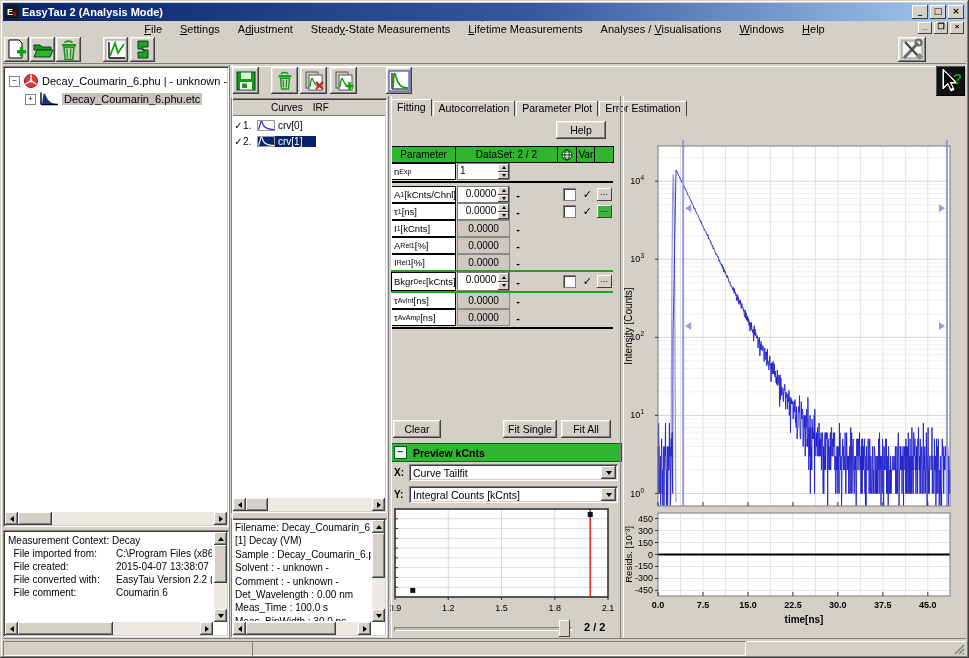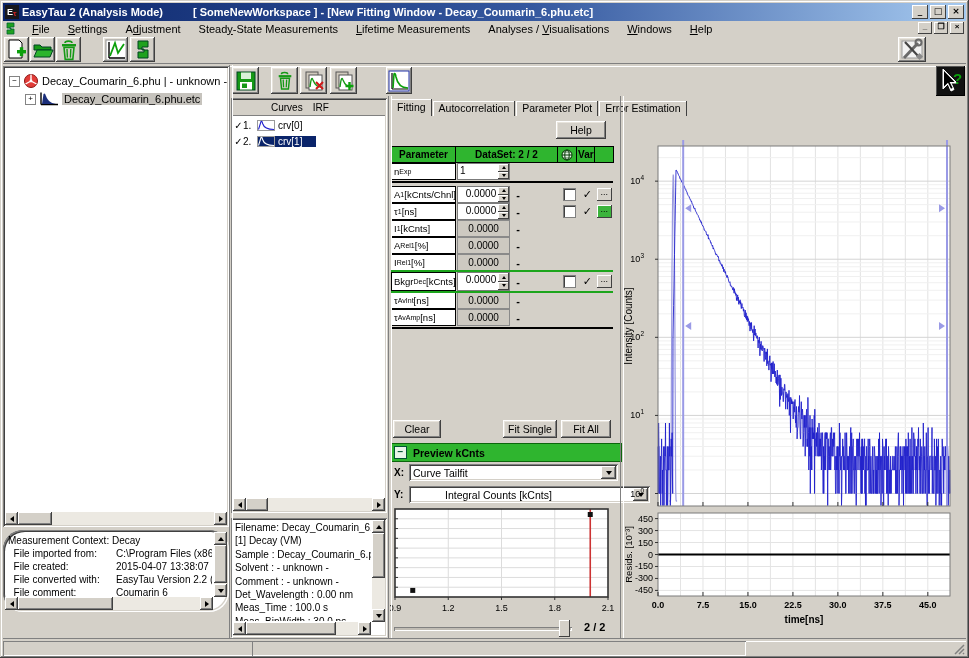--- a/index.html
+++ b/index.html
@@ -11,21 +11,21 @@
   .abs{position:absolute;}
   
   .titlebar{position:absolute;left:3px;top:3px;right:3px;height:18px;
     background:linear-gradient(90deg,#0a246a,#35589f 55%,#a6caf0);color:#fff;
     display:flex;align-items:center;font-weight:bold;}
   .titlebar .app-ico{width:14px;height:14px;margin:0 3px 0 2px;flex:0 0 auto;}
   .t-doc{margin-left:30px;}
   .winbtns{position:absolute;right:2px;top:2px;display:flex;gap:2px;}
   .wbtn{width:16px;height:14px;font-size:9px;line-height:12px;text-align:center;color:#000;font-weight:bold;font-family:"DejaVu Sans",sans-serif;}
   
-  .menubar{position:absolute;left:3px;top:21px;right:3px;height:15px;display:flex;align-items:center;}
+  .menubar{position:absolute;left:3px;top:21px;right:3px;height:15px;display:flex;align-items:center;flex-direction:column;}
   .menu-item{padding:1px 9px;cursor:default;}
   .menu-item u{text-decoration:underline;}
   .mdi-ico{width:13px;height:13px;margin:0 6px 0 1px;}
   .mdibtns{position:absolute;right:2px;top:1px;display:flex;gap:2px;}
   .mbtn{width:14px;height:12px;font-size:8px;line-height:10px;text-align:center;font-weight:bold;}
   
   .tb-btn{position:absolute;width:25px;height:25px;display:flex;align-items:center;justify-content:center;}
   .divider-h{position:absolute;left:3px;right:3px;height:2px;border-top:1px solid #808080;border-bottom:1px solid #fff;}
   
   .white-panel{position:absolute;background:#fff;}
@@ -66,21 +66,21 @@
   .combo{position:absolute;background:#fff;box-shadow:inset 1px 1px #808080,inset -1px -1px #fff,inset 2px 2px #404040,inset -2px -2px #d4d0c8;
          font-size:10.5px;display:flex;align-items:center;}
   .combo .ctext{flex:1;padding-left:4px;overflow:hidden;white-space:nowrap;}
   .combo .cbtn{width:15px;height:calc(100% - 4px);margin:2px;display:flex;align-items:center;justify-content:center;
          background:#d4d0c8;box-shadow:inset -1px -1px #404040,inset 1px 1px #fff,inset -2px -2px #808080;}
   .push-btn{position:absolute;background:#d4d0c8;box-shadow:inset -1px -1px #404040,inset 1px 1px #fff,inset -2px -2px #808080,inset 2px 2px #e8e4dc;
          font-size:10.5px;display:flex;align-items:center;justify-content:center;}
   
   .ptable{position:absolute;left:391px;top:146px;width:222px;}
   .phead,.prow{display:flex;align-items:stretch;height:17px;}
-  .phead > div{background:#2fb52f;border:1px solid #000;font-weight:bold;font-size:10px;
+  .phead > div{background:#2fb52f;border:1px solid #000;font-weight:normal;font-size:10px;
        display:flex;align-items:center;justify-content:center;margin-right:-1px;}
   .ph-param{width:64px;}.ph-ds{width:102px;}.ph-globe{width:19px;}.ph-var{width:17px;}.ph-x{width:18px;}
   .prow{margin-top:0;}
   .prow.hl{border-top:2px solid #1ca51c;border-bottom:2px solid #1ca51c;height:19px;margin:-1px 0;position:relative;z-index:2;}
   .plabel{width:63px;background:#fff;border:1px solid #000;font-size:9.5px;display:flex;align-items:center;padding-left:2px;overflow:hidden;white-space:nowrap;}
   .plabel sub{font-size:7px;}
   .pval{width:53px;margin-left:1px;position:relative;font-size:10px;}
   .pval.edit{background:#fff;border:1px solid #7b7b7b;}
   .pval.ro{background:#cdc9c1;border:1px solid #8a8a8a;display:flex;align-items:center;justify-content:center;}
   .pval.edit .vtext{position:absolute;left:2px;right:13px;top:1px;text-align:right;}
@@ -118,21 +118,20 @@
 
 <div id="app">
 
   <div class="titlebar">
     <svg class="app-ico" viewBox="0 0 14 14">
       <rect x="0" y="0" width="14" height="14" fill="#18181c"></rect>
       <text x="2" y="10" font-size="9" fill="#fff" font-weight="bold">E</text>
       <text x="8" y="11" font-size="8" fill="#d02020" font-weight="bold">τ</text>
     </svg>
     <span>EasyTau 2 (Analysis Mode)</span>
-    <span class="t-doc">[ SomeNewWorkspace ] - [New Fitting Window - Decay_Coumarin_6.phu.etc]</span>
     <span class="winbtns">
       <span class="wbtn raised-thin">_</span>
       <span class="wbtn raised-thin">□</span>
       <span class="wbtn raised-thin">×</span>
     </span>
   </div>
 
   <div class="menubar">
     <svg class="mdi-ico" viewBox="0 0 13 13">
       <path d="M3 1 h7 v4 h-4 v2 h4 v5 h-7 v-4 h4 v-2 h-4 z" fill="#1fa11f" stroke="#063" stroke-width="0.8"></path>
@@ -223,21 +222,21 @@
       <span class="sb-btn" style="left:0;top:0;">
           <span class="tri tri-left"></span>
         </span>
       <span class="sb-thumb" style="left:13px;top:0;width:34px;height:13px;"></span>
       <span class="sb-btn" style="right:0;top:0;">
           <span class="tri tri-right"></span>
         </span>
     </div>
   </div>
 
-  <div class="white-panel panel-border" style="left:3px;top:530px;width:226px;height:82px;border-radius:20px;">
+  <div class="white-panel panel-border" style="left:3px;top:530px;width:226px;height:107px;">
     <div id="file-summary-lines" style="position:absolute;left:5px;top:4px;right:17px;bottom:16px;overflow:hidden;">
         <div class="fs-line">
           <span class="fs-l">Measurement Context: Decay</span>
         </div>
         <div class="fs-line">
           <span class="fs-l">  File imported from:</span>
           <span class="fs-v">C:\Program Files (x86)\PicoQuan</span>
         </div>
         <div class="fs-line">
           <span class="fs-l">  File created:</span>
@@ -556,21 +555,21 @@
     <span>Preview kCnts</span>
   </div>
   <span class="xy-label" style="left:394px;top:467px;">X:</span>
   <div class="combo" style="left:409px;top:464px;width:209px;height:17px;">
     <span class="ctext">Curve Tailfit</span>
     <span class="cbtn">
         <span class="tri tri-down"></span>
       </span>
   </div>
   <span class="xy-label" style="left:394px;top:489px;">Y:</span>
-  <div class="combo" style="left:409px;top:486px;width:209px;height:17px;padding-left:32px;">
+  <div class="combo" style="left:409px;top:486px;width:209px;height:17px;">
     <span class="ctext">Integral Counts [kCnts]</span>
     <span class="cbtn">
         <span class="tri tri-down"></span>
       </span>
   </div>
 
   <svg id="preview-svg" class="abs" style="left:390px;top:504px;" width="232" height="114">
       <rect x="5" y="5" width="213" height="88" fill="#fff"></rect>
       <line x1="5" y1="14.777777777777779" x2="218" y2="14.777777777777779" stroke="#dcdcdc"></line>
       <line x1="5" y1="14.777777777777779" x2="8" y2="14.777777777777779" stroke="#333"></line>

